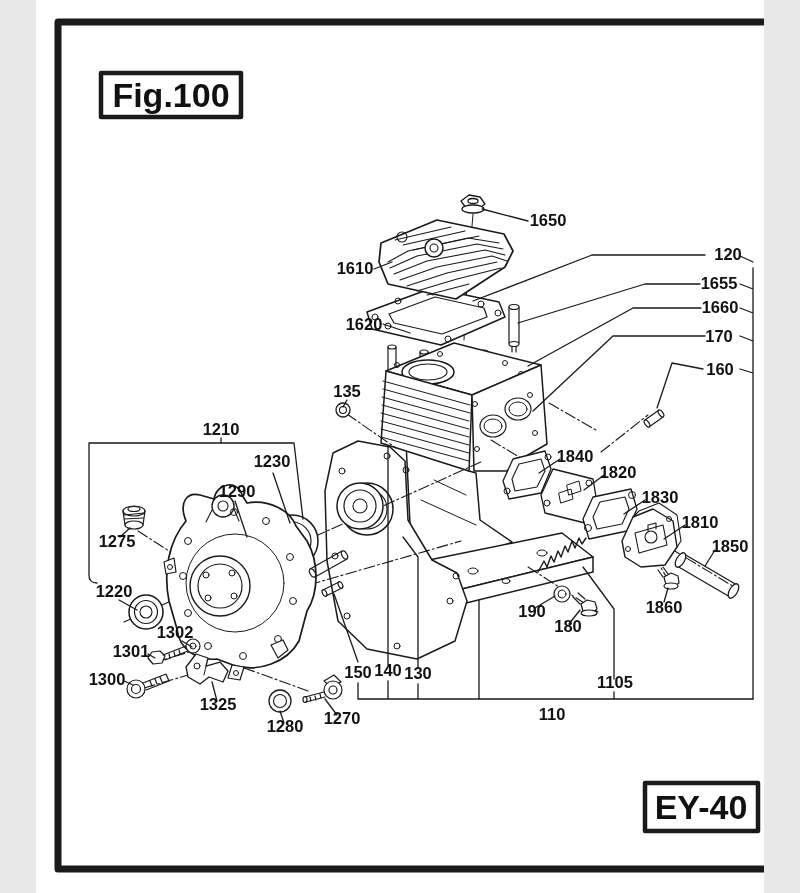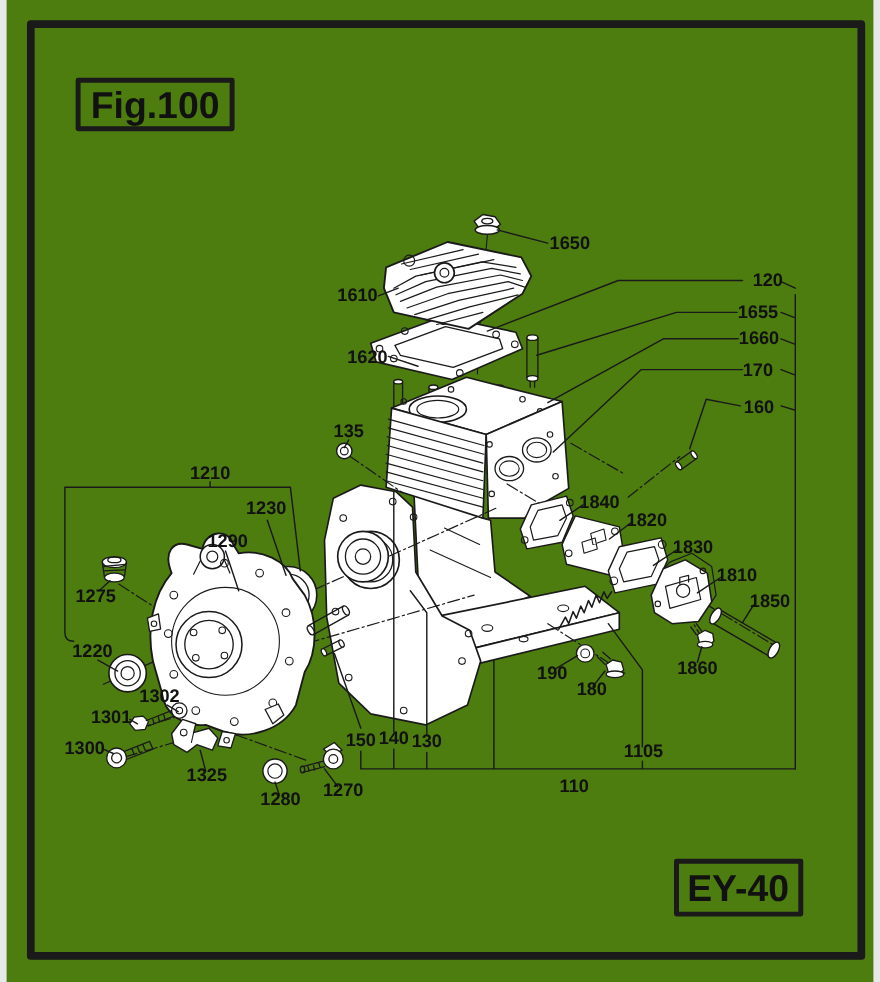--- a/index.html
+++ b/index.html
@@ -1,17 +1,17 @@
 <!DOCTYPE html>
 <html><head>
 <meta charset="utf-8">
 <style>
   html,body{margin:0;padding:0;background:#e8e8e8;}
   .page{
-    position:relative;width:788px;height:893px;background:#4d7c0f;
+    position:relative;width:728px;height:893px;background:#ffffff;
     margin:0 auto;overflow:hidden;
     font-family:"Liberation Sans",sans-serif;
   }
   svg{position:absolute;left:0;top:0;width:800px;height:893px;}
   .part-label{
     font-family:"Liberation Sans",sans-serif;
     font-weight:bold;font-size:16.5px;fill:#111;text-anchor:middle;
   }
   .box-label{
     font-family:"Liberation Sans",sans-serif;

